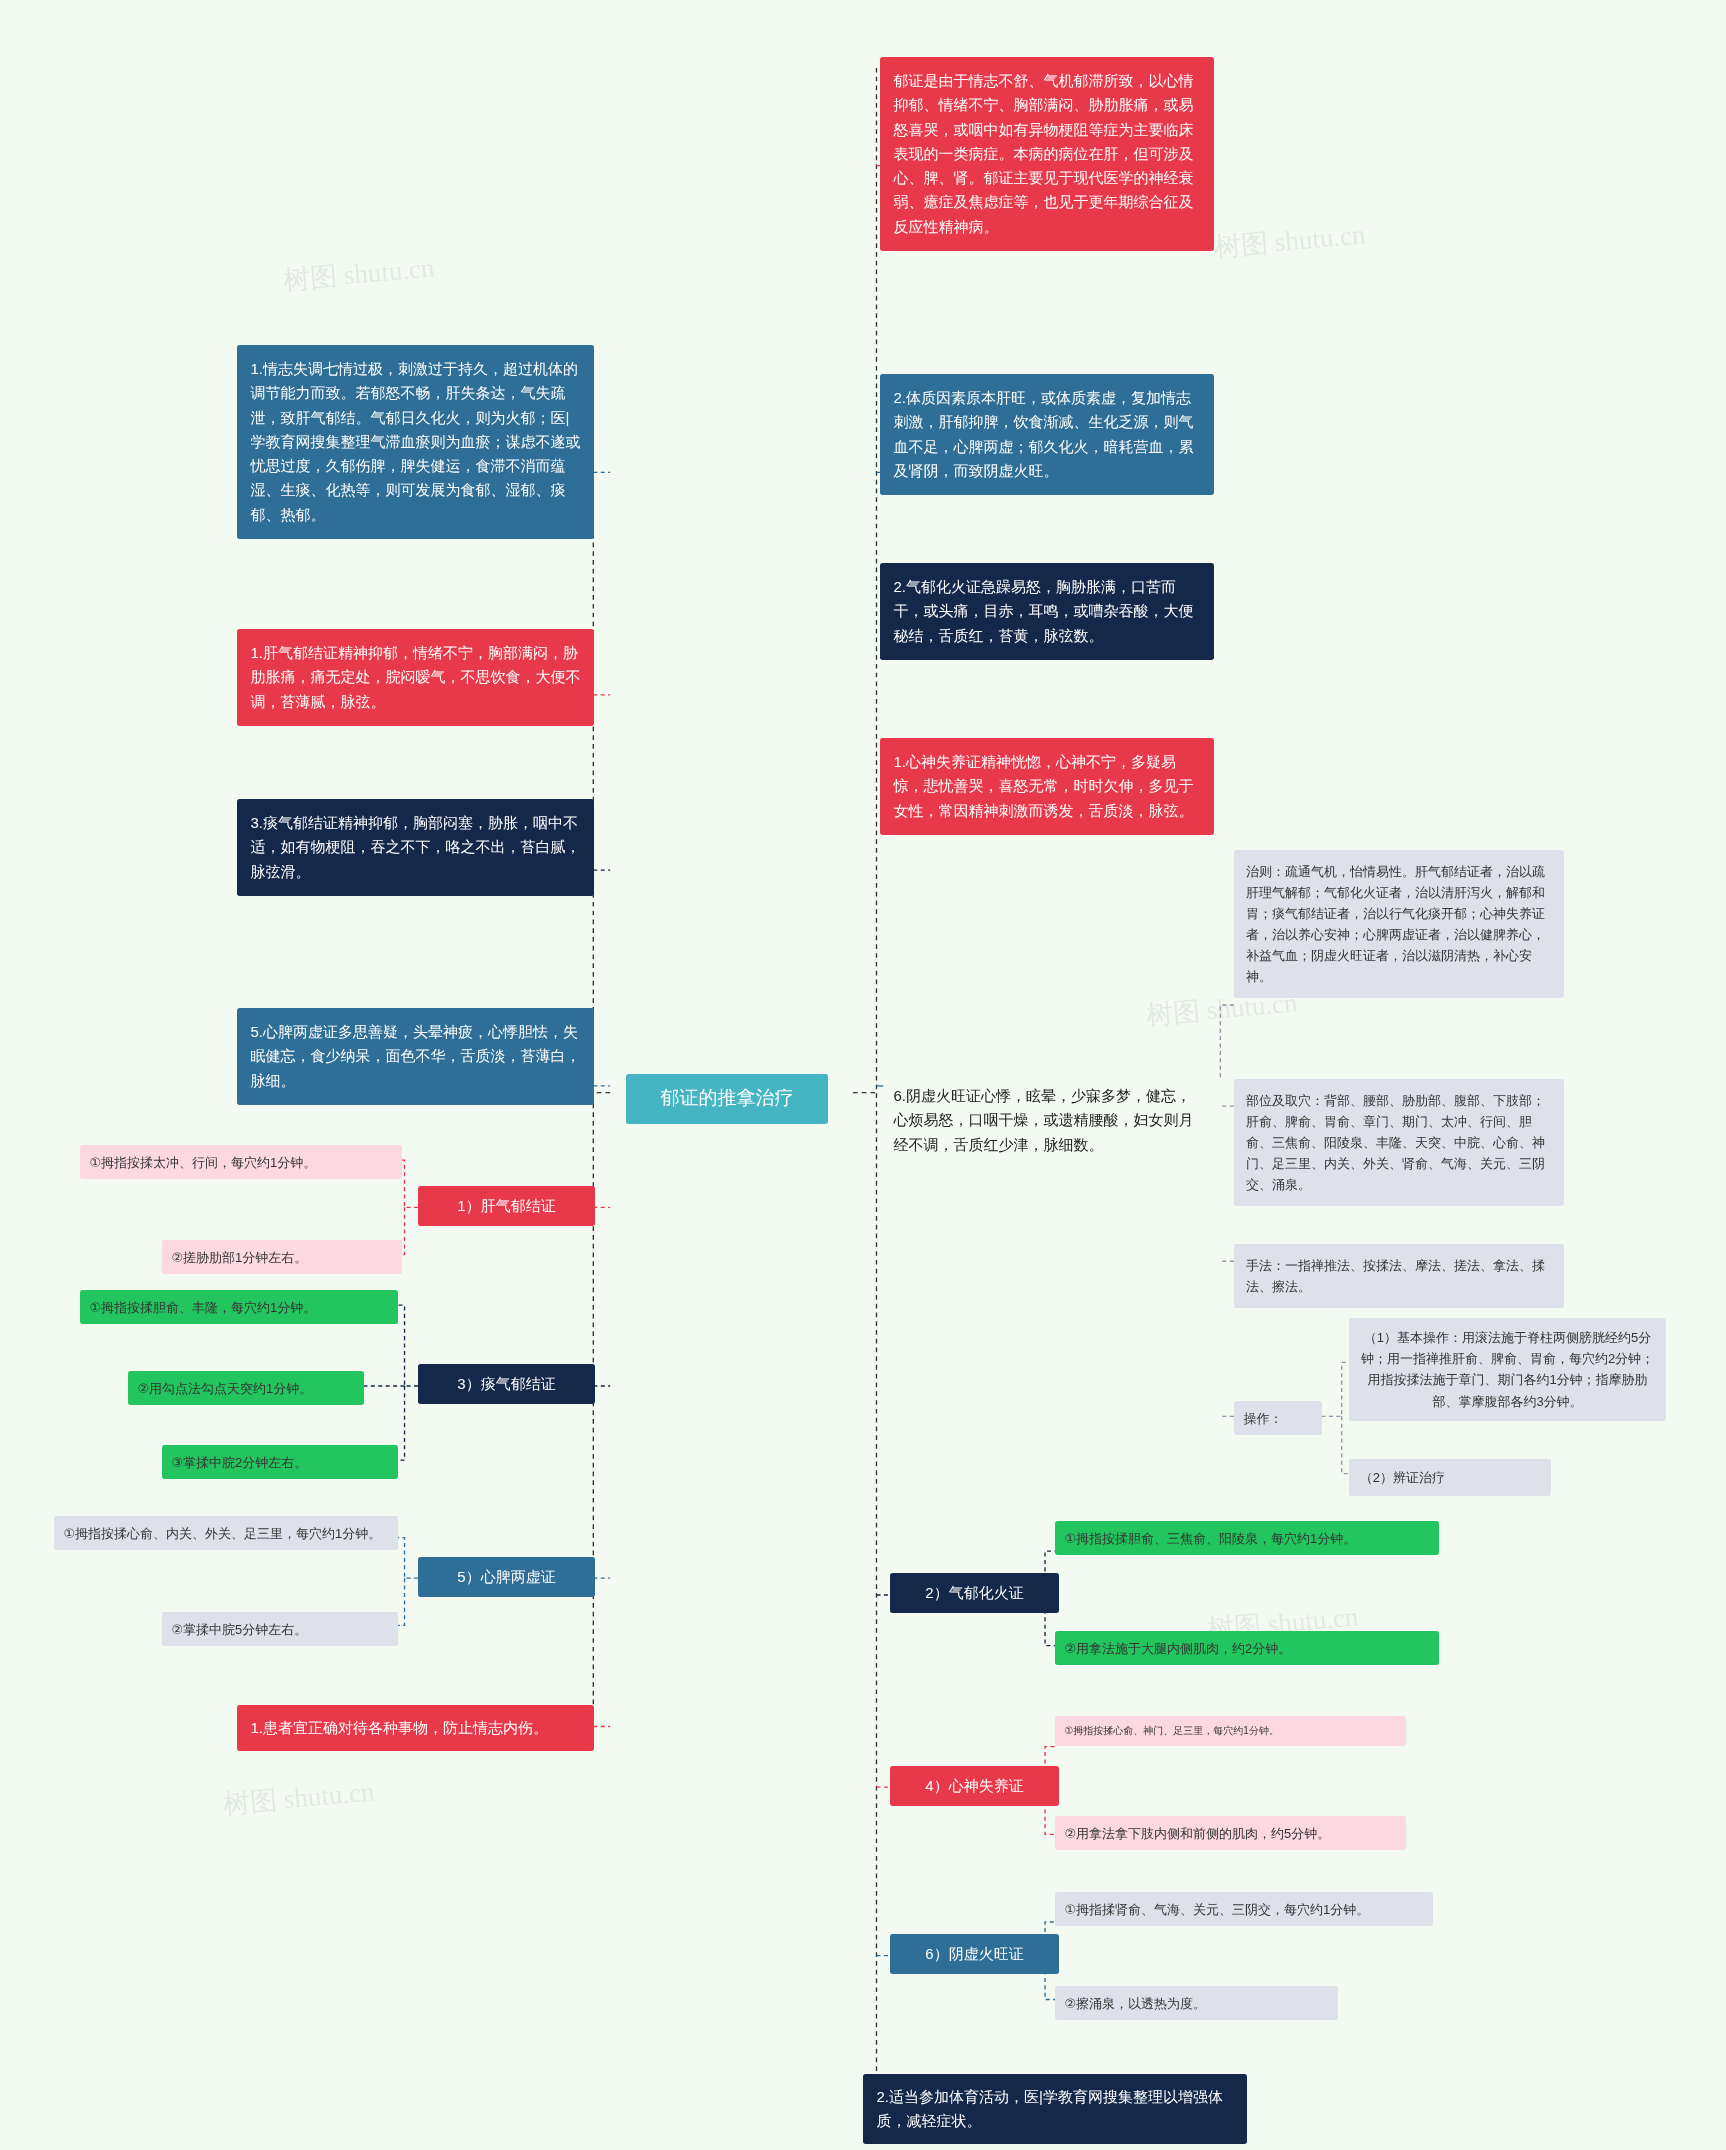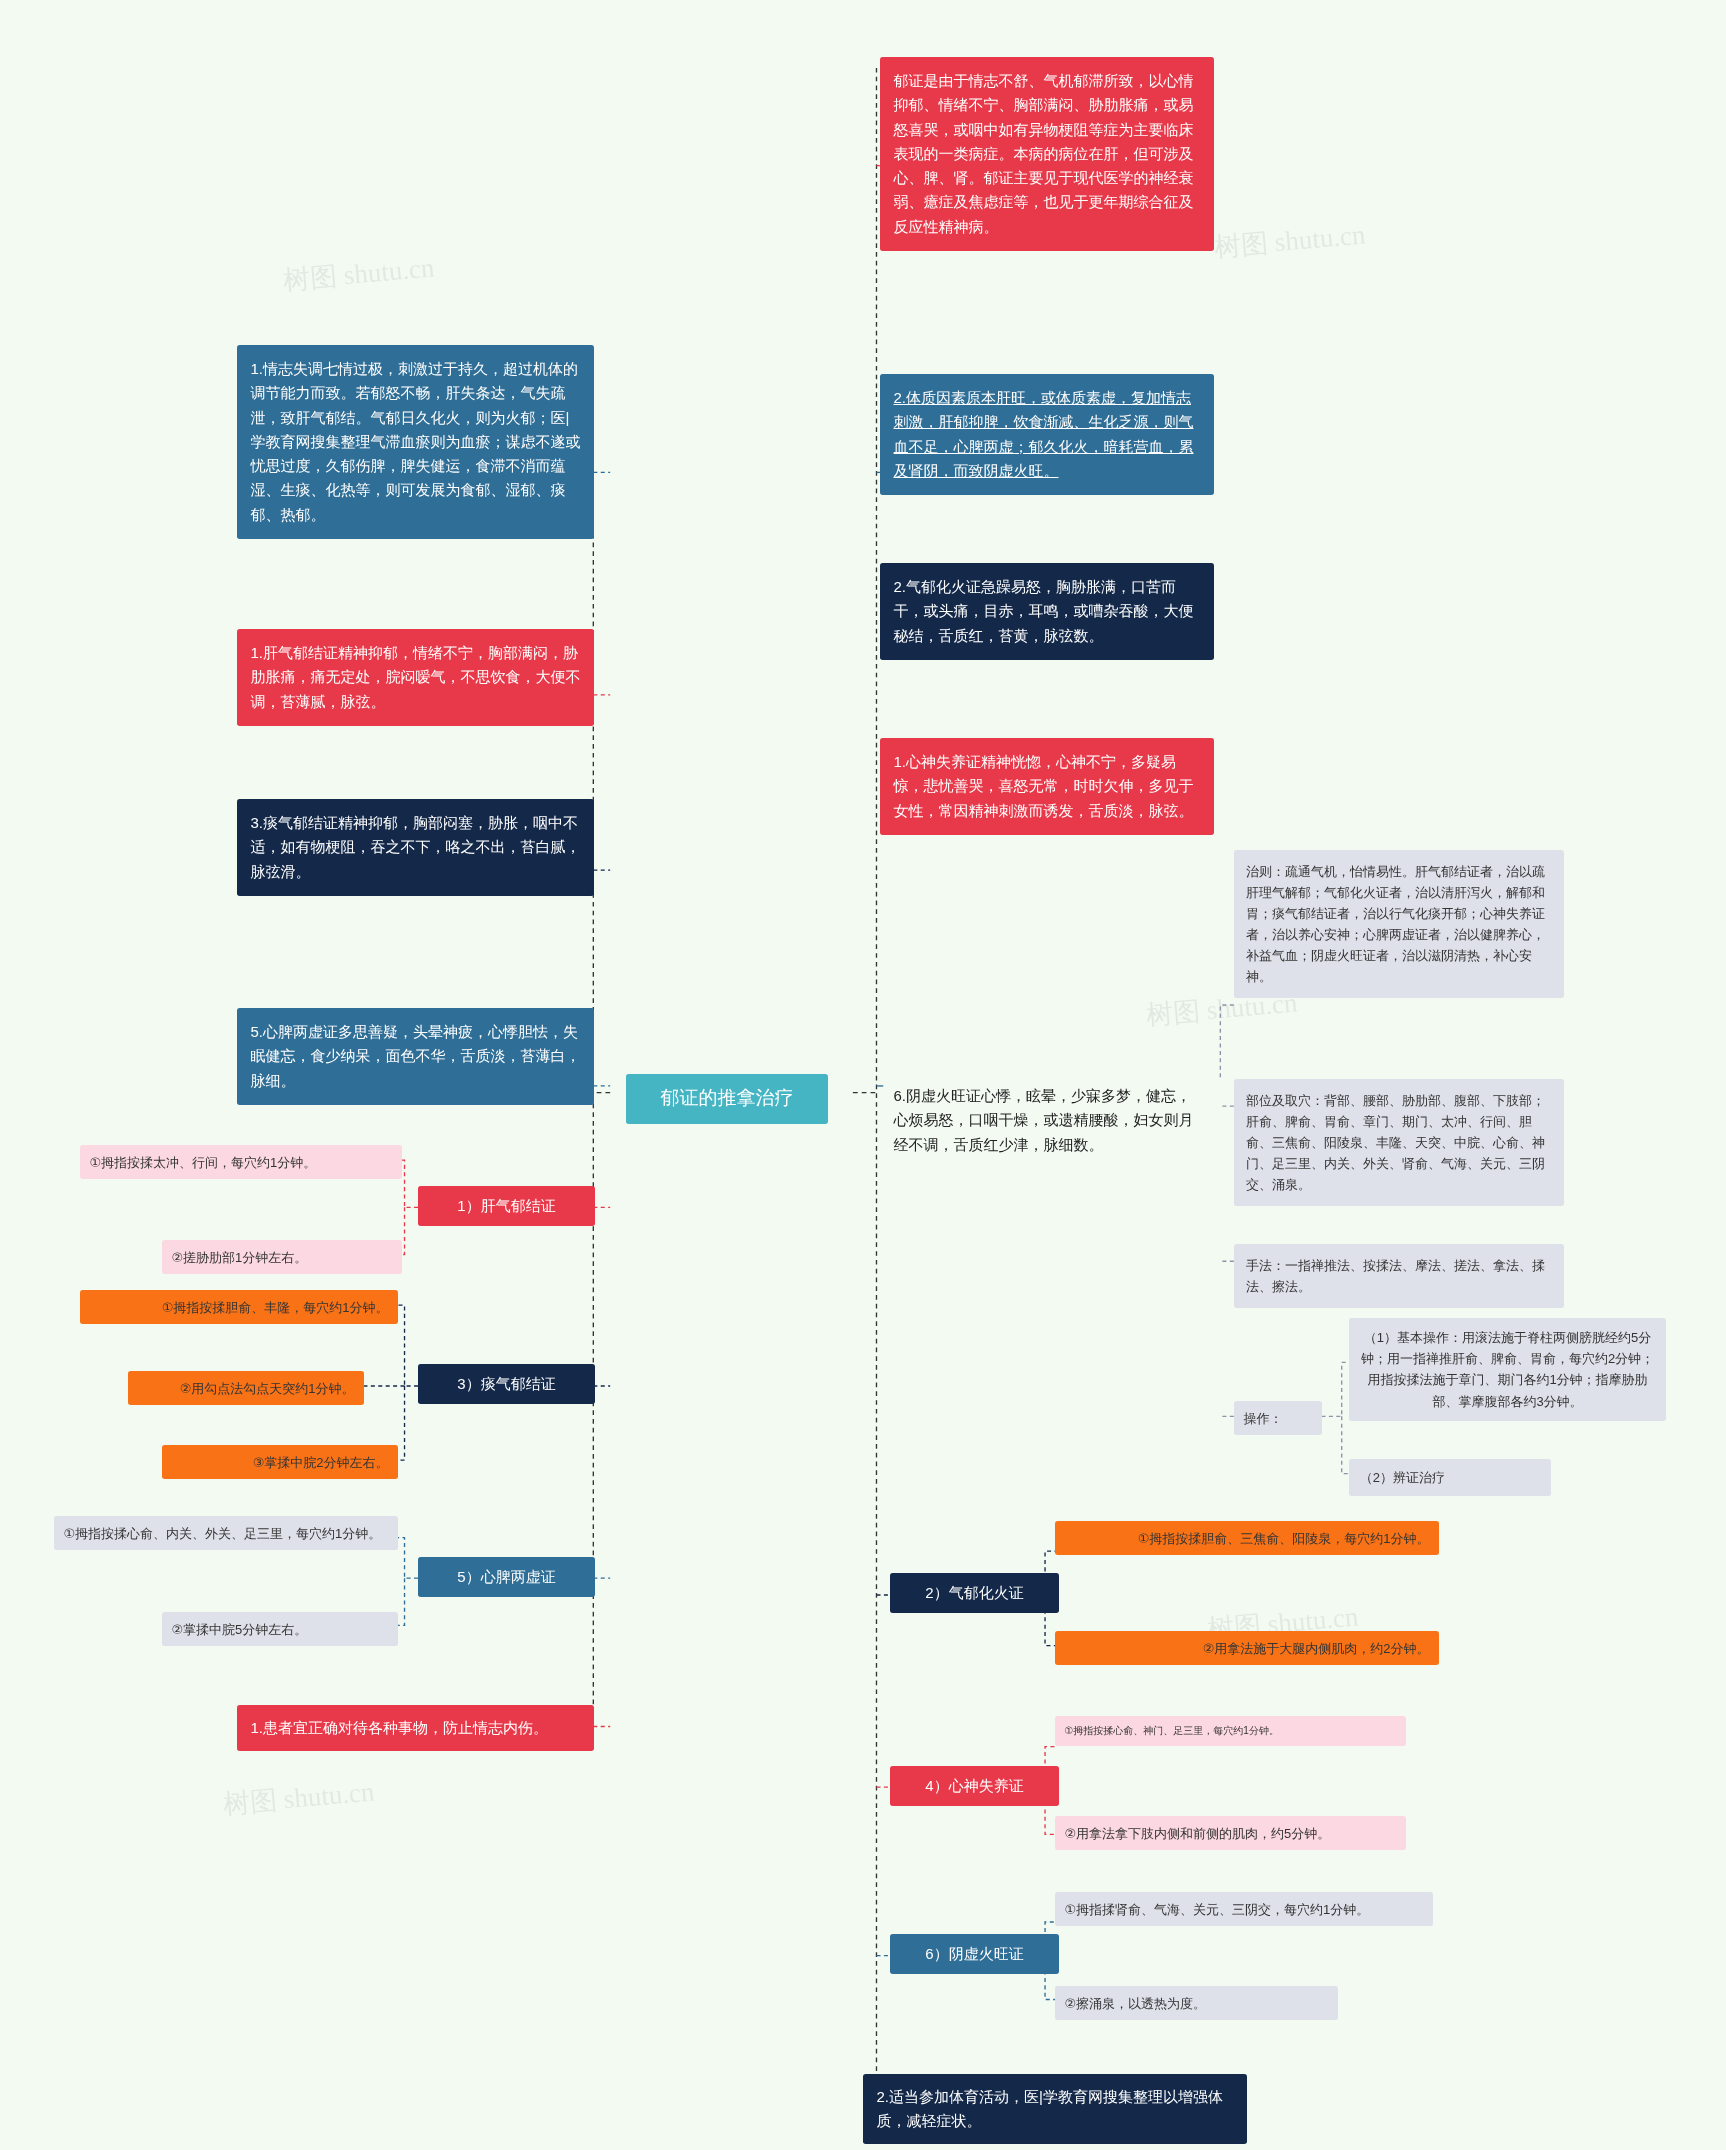--- a/index.html
+++ b/index.html
@@ -27,21 +27,21 @@
     line-height: 1.62;
     white-space: pre-wrap;
     word-break: break-all;
   }
   
   .c-red     { background:#e8394a; color:#ffffff; }
   .c-blue    { background:#2f6e96; color:#ffffff; }
   .c-navy    { background:#14294a; color:#ffffff; }
   .c-teal    { background:#45b5c4; color:#ffffff; }
   .c-pink    { background:#fcd9e2; color:#333333; }
-  .c-grey    { background:#f97316; color:#333333;text-align:right; }
+  .c-grey    { background:#22c55e; color:#333333; }
   .c-lgrey   { background:#dfe1ea; color:#333333; }
   .c-white   { background:#ffffff; color:#333333; }
 
   .wm {
     position: absolute;
     color: rgba(120,120,120,0.13);
     font-size: 27px;
     font-family: "Liberation Serif", serif;
     pointer-events: none;
     white-space: nowrap;
@@ -117,21 +117,21 @@
     <path d="M1550 2650 L1550 2720 L1565 2720" stroke="#e8394a" stroke-width="2" fill="none" stroke-dasharray="6,5"></path>
 
     <path d="M1530 2900 L1550 2900 L1550 2850 L1565 2850" stroke="#2f6e96" stroke-width="2" fill="none" stroke-dasharray="6,5"></path>
     <path d="M1550 2900 L1550 2965 L1565 2965" stroke="#2f6e96" stroke-width="2" fill="none" stroke-dasharray="6,5"></path>
   </svg>
 
   <div class="node c-teal" style="left:626px; top:1074px; width:202px; padding:9.4px 6.7px; font-size:19px; text-align:center;">郁证的推拿治疗</div>
 
   <div class="node c-red" style="left:880px; top:57px; width:334px; padding:12px 13.5px; font-size:15px;">郁证是由于情志不舒、气机郁滞所致，以心情抑郁、情绪不宁、胸部满闷、胁肋胀痛，或易怒喜哭，或咽中如有异物梗阻等症为主要临床表现的一类病症。本病的病位在肝，但可涉及心、脾、肾。郁证主要见于现代医学的神经衰弱、癔症及焦虑症等，也见于更年期综合征及反应性精神病。</div>
 
-  <div class="node c-blue" style="left:880px; top:374px; width:334px; padding:12px 13.5px; font-size:15px;text-decoration:underline;">2.体质因素原本肝旺，或体质素虚，复加情志刺激，肝郁抑脾，饮食渐减、生化乏源，则气血不足，心脾两虚；郁久化火，暗耗营血，累及肾阴，而致阴虚火旺。</div>
+  <div class="node c-blue" style="left:880px; top:374px; width:334px; padding:12px 13.5px; font-size:15px;">2.体质因素原本肝旺，或体质素虚，复加情志刺激，肝郁抑脾，饮食渐减、生化乏源，则气血不足，心脾两虚；郁久化火，暗耗营血，累及肾阴，而致阴虚火旺。</div>
 
   <div class="node c-navy" style="left:880px; top:563px; width:334px; padding:12px 13.5px; font-size:15px;">2.气郁化火证急躁易怒，胸胁胀满，口苦而干，或头痛，目赤，耳鸣，或嘈杂吞酸，大便秘结，舌质红，苔黄，脉弦数。</div>
 
   <div class="node c-red" style="left:880px; top:738px; width:334px; padding:12px 13.5px; font-size:15px;">1.心神失养证精神恍惚，心神不宁，多疑易惊，悲忧善哭，喜怒无常，时时欠伸，多见于女性，常因精神刺激而诱发，舌质淡，脉弦。</div>
 
   <div class="node c-white" style="left:880px; top:1072px; width:334px; padding:12px 13.5px; font-size:15px; background:transparent; color:#222;">6.阴虚火旺证心悸，眩晕，少寐多梦，健忘，心烦易怒，口咽干燥，或遗精腰酸，妇女则月经不调，舌质红少津，脉细数。</div>
 
   <div class="node c-blue" style="left:237px; top:345px; width:357px; padding:12px 13.5px; font-size:15px;">1.情志失调七情过极，刺激过于持久，超过机体的调节能力而致。若郁怒不畅，肝失条达，气失疏泄，致肝气郁结。气郁日久化火，则为火郁；医|学教育网搜集整理气滞血瘀则为血瘀；谋虑不遂或忧思过度，久郁伤脾，脾失健运，食滞不消而蕴湿、生痰、化热等，则可发展为食郁、湿郁、痰郁、热郁。</div>
 
   <div class="node c-red" style="left:237px; top:629px; width:357px; padding:12px 13.5px; font-size:15px;">1.肝气郁结证精神抑郁，情绪不宁，胸部满闷，胁肋胀痛，痛无定处，脘闷嗳气，不思饮食，大便不调，苔薄腻，脉弦。</div>

